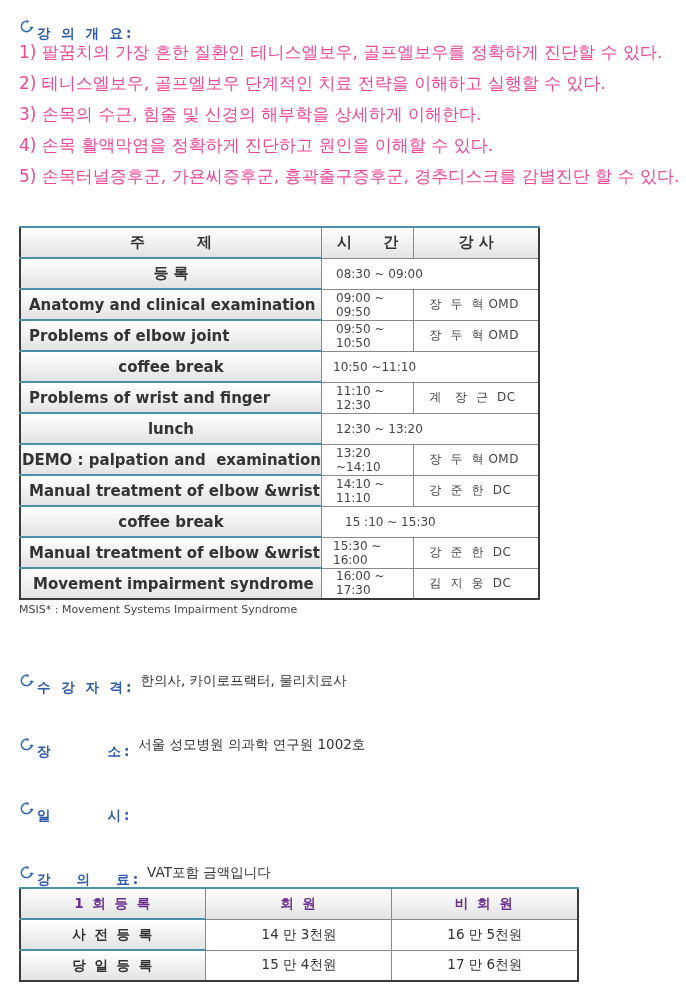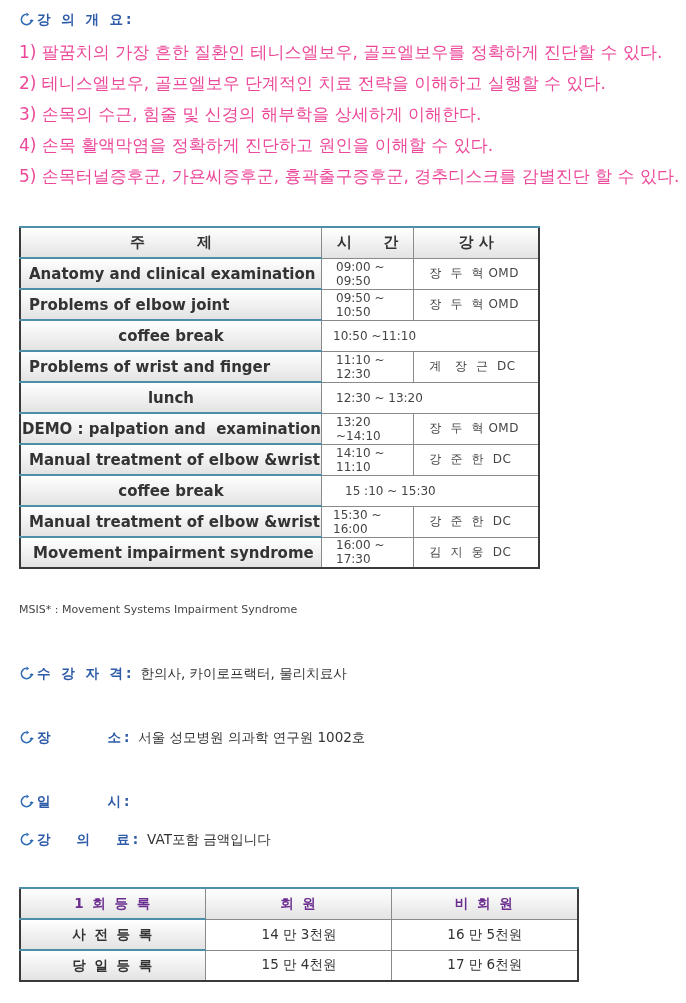--- a/index.html
+++ b/index.html
@@ -10,20 +10,21 @@
     }
     .heading {
       position: absolute; left: 19px;
       display: flex; align-items: center;
       font-size: 14px; line-height: 18px;
     }
     .heading .icon { width: 15px; height: 15px; margin-right: 3px; display: inline-block; }
     .heading .label {
       color: #2e5ba8; font-weight: bold; letter-spacing: 3px; font-size: 13.5px;
       white-space: pre;
+      margin-top: 14px;
     }
     .heading .value { color: #333; margin-left: 6px; font-size: 13.5px; }
     .objective {
       position: absolute; left: 19px; font-size: 17px; color: #ec4899; white-space: nowrap;
     }
     table { border-collapse: collapse; position: absolute; }
     .sched {
       left: 19px; top: 226px; width: 521px;
       border: 2px solid #3a3a3a;
     }
@@ -86,20 +87,24 @@
       <col style="width:133px">
       <col style="width:151px">
     </colgroup>
   <tbody>
       <tr>
     <th class="hcell" style="white-space:pre">주          제</th>
     <th class="hcell" style="white-space:pre">시      간</th>
     <th class="hcell">강 사</th>
   </tr>
   <tr>
+    <td class="hcell topic center">등 록</td>
+    <td class="time" colspan="2">08:30 ~ 09:00</td>
+  </tr>
+  <tr>
     <td class="hcell topic">Anatomy and clinical examination</td>
     <td class="time">09:00 ~ 09:50</td>
     <td class="lect" style="white-space:pre">장  두  혁 OMD</td>
   </tr>
   <tr>
     <td class="hcell topic">Problems of elbow joint</td>
     <td class="time">09:50 ~ 10:50</td>
     <td class="lect" style="white-space:pre">장  두  혁 OMD</td>
   </tr>
   <tr>
@@ -160,21 +165,21 @@
   <span class="value">서울 성모병원 의과학 연구원 1002호</span>
 </div>
 
 <div class="heading" style="top:792px;">
   <svg class="icon">
       <use href="#refresh"></use>
     </svg>
   <span class="label">일       시:</span>
 </div>
 
-<div class="heading" style="top:830px;text-align:right;">
+<div class="heading" style="top:856px;text-align:right;">
   <svg class="icon">
       <use href="#refresh"></use>
     </svg>
   <span class="label">강   의   료:</span>
   <span class="value">VAT포함 금액입니다</span>
 </div>
 
 <table class="fee">
   <colgroup>
       <col style="width:188px">

